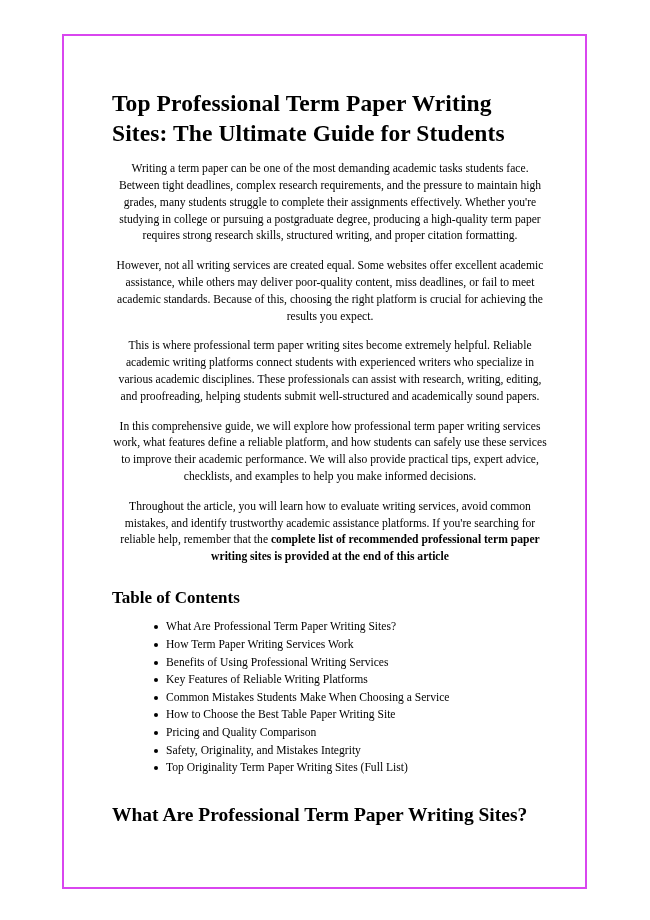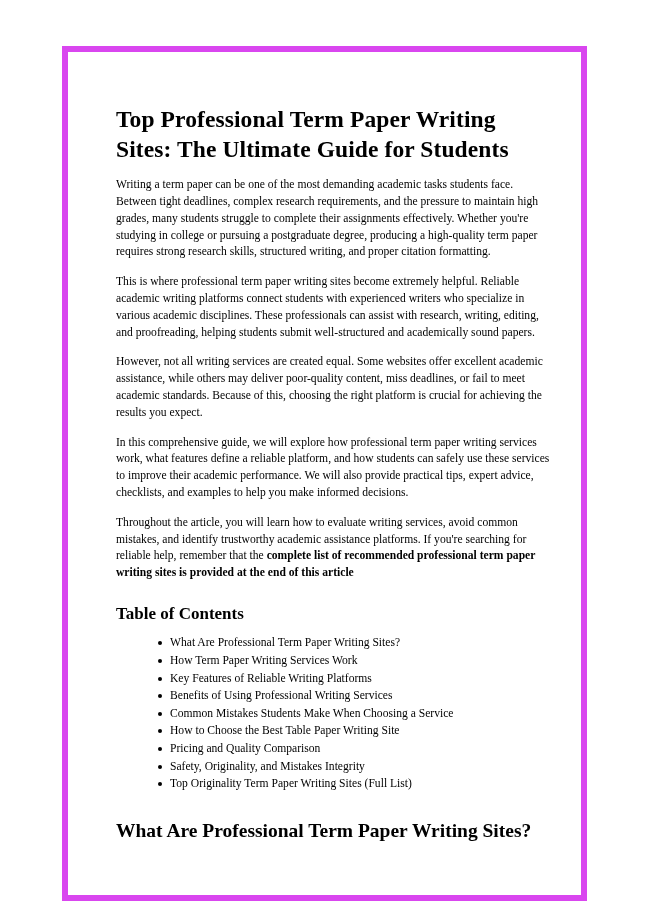--- a/index.html
+++ b/index.html
@@ -17,25 +17,25 @@
   .page {
     position: relative;
     width: 650px;
     height: 920px;
     background: #ffffff;
     box-sizing: border-box;
   }
   .sheet {
     position: absolute;
     left: 62px;
-    top: 46px;
+    top: 34px;
     width: 525px;
     height: 855px;
     background: #ffffff;
-    border: 6px solid #d946ef;
+    border: 2px solid #d946ef;
     box-sizing: border-box;
     overflow: hidden;
   }
   .content {
     position: absolute;
     left: 48px;
     top: 52px;
     width: 436px;
   }
   h1.doc-title {
@@ -43,21 +43,21 @@
     font-size: 23.5px;
     font-weight: bold;
     line-height: 1.28;
     margin: 0 0 13px 0;
     letter-spacing: 0.1px;
   }
   p.para {
     font-size: 11.6px;
     line-height: 1.45;
     margin: 0 0 13px 0;
-    text-align: left;
+    text-align: center;
   }
   p.para b {
     font-weight: bold;
   }
   h2.section {
     font-size: 17px;
     font-weight: bold;
     margin: 22px 0 10px 0;
     line-height: 1.2;
   }
@@ -92,33 +92,33 @@
 </head>
 <body>
 
 <div class="page">
   <div class="sheet">
     <div class="content">
 
       <h1 class="doc-title">Top Professional Term Paper Writing Sites: The Ultimate Guide for Students</h1>
 
       <p class="para">Writing a term paper can be one of the most demanding academic tasks students face. Between tight deadlines, complex research requirements, and the pressure to maintain high grades, many students struggle to complete their assignments effectively. Whether you're studying in college or pursuing a postgraduate degree, producing a high-quality term paper requires strong research skills, structured writing, and proper citation formatting.</p>
+      <p class="para">However, not all writing services are created equal. Some websites offer excellent academic assistance, while others may deliver poor-quality content, miss deadlines, or fail to meet academic standards. Because of this, choosing the right platform is crucial for achieving the results you expect.</p>
       <p class="para">This is where professional term paper writing sites become extremely helpful. Reliable academic writing platforms connect students with experienced writers who specialize in various academic disciplines. These professionals can assist with research, writing, editing, and proofreading, helping students submit well-structured and academically sound papers.</p>
-      <p class="para">However, not all writing services are created equal. Some websites offer excellent academic assistance, while others may deliver poor-quality content, miss deadlines, or fail to meet academic standards. Because of this, choosing the right platform is crucial for achieving the results you expect.</p>
       <p class="para">In this comprehensive guide, we will explore how professional term paper writing services work, what features define a reliable platform, and how students can safely use these services to improve their academic performance. We will also provide practical tips, expert advice, checklists, and examples to help you make informed decisions.</p>
 
       <p class="para"><span>Throughout the article, you will learn how to evaluate writing services, avoid common mistakes, and identify trustworthy academic assistance platforms. If you're searching for reliable help, remember that the </span><b>complete list of recommended professional term paper writing sites is provided at the end of this article</b></p>
 
       <h2 class="section">Table of Contents</h2>
 
       <ul class="toc">
         <li>What Are Professional Term Paper Writing Sites?</li>
         <li>How Term Paper Writing Services Work</li>
+        <li>Benefits of Using Professional Writing Services</li>
         <li>Key Features of Reliable Writing Platforms</li>
-        <li>Benefits of Using Professional Writing Services</li>
         <li>Common Mistakes Students Make When Choosing a Service</li>
         <li>How to Choose the Best Table Paper Writing Site</li>
         <li>Pricing and Quality Comparison</li>
         <li>Safety, Originality, and Mistakes Integrity</li>
         <li>Top Originality Term Paper Writing Sites (Full List)</li>
       </ul>
 
       <h2 class="section-large">What Are Professional Term Paper Writing Sites?</h2>
 
     </div>

